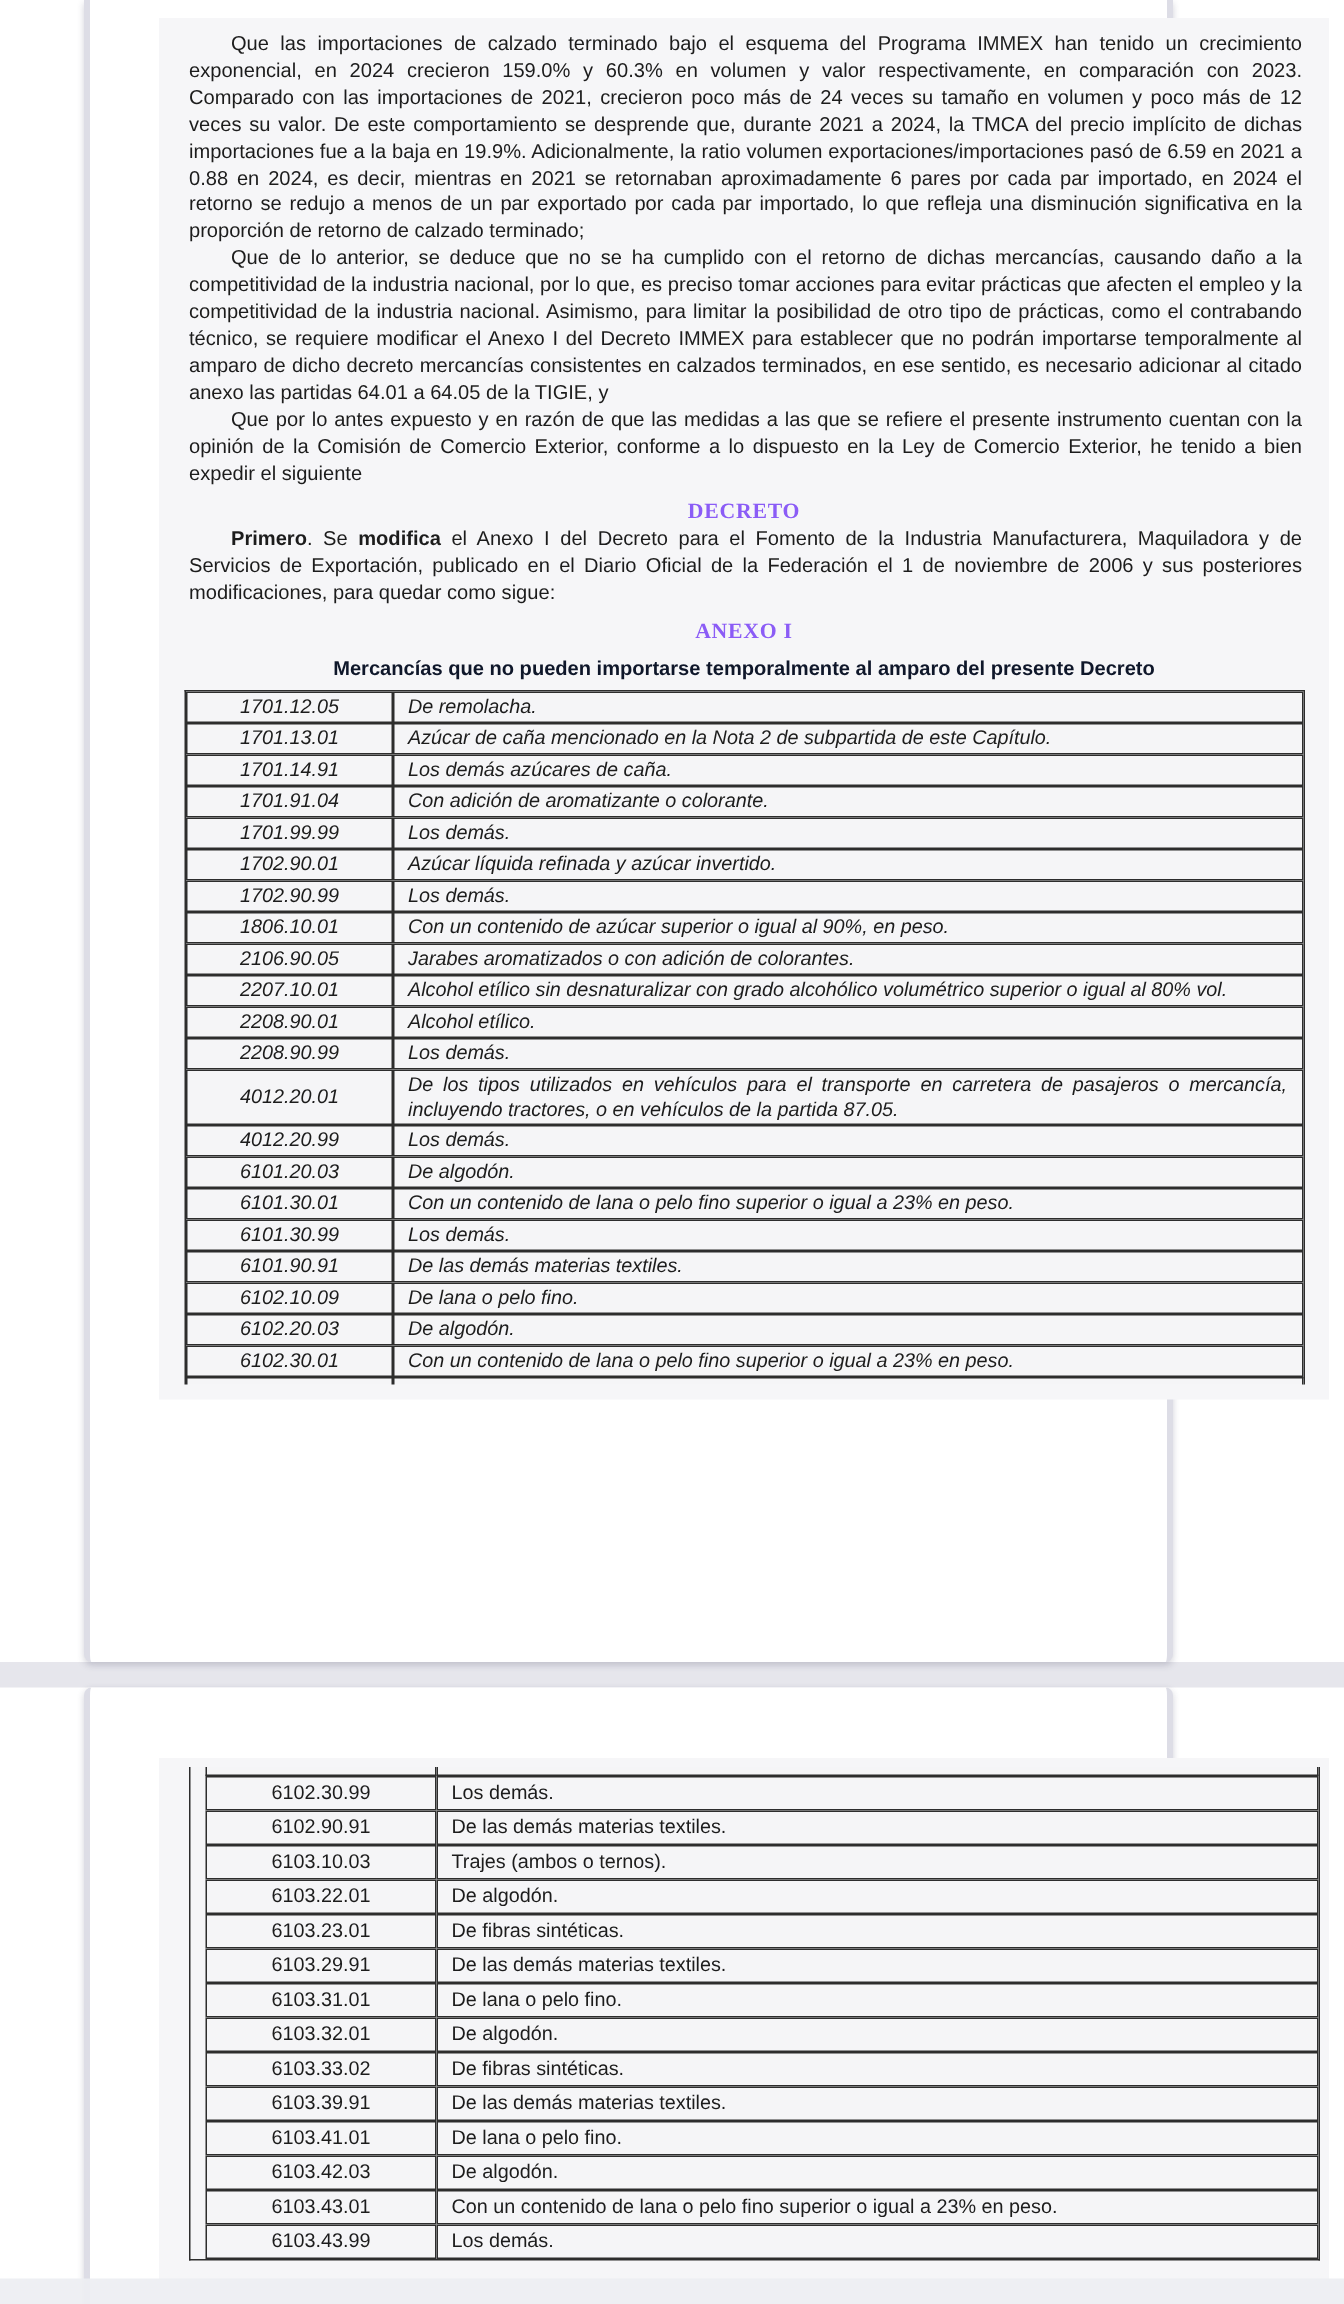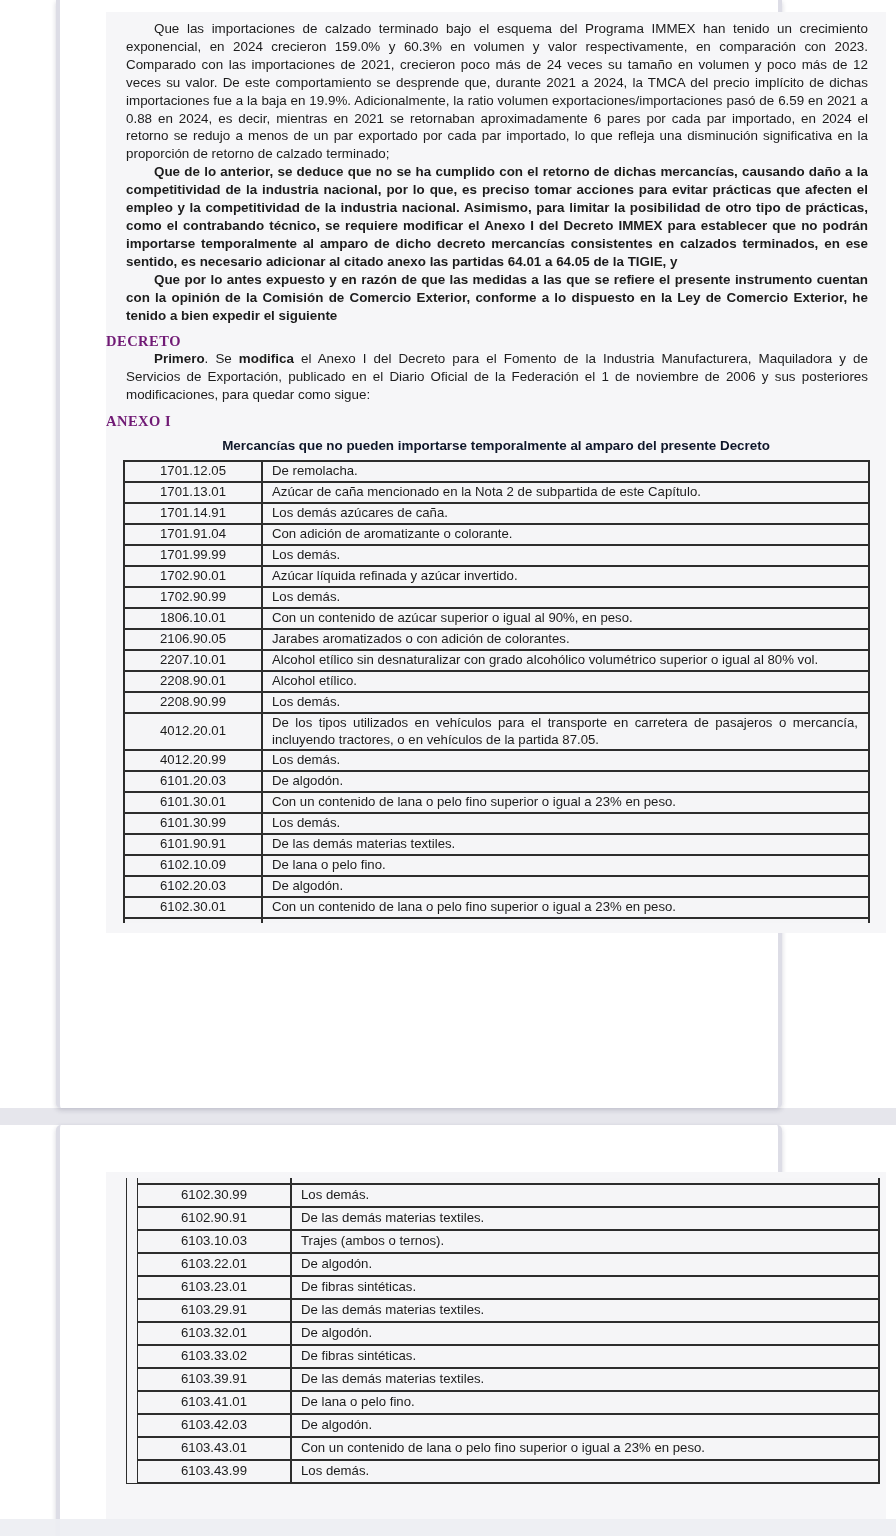--- a/index.html
+++ b/index.html
@@ -27,33 +27,33 @@
     background:#f6f6f8;padding:8px 0 10px;
   }
   .content2{
     position:absolute;left:46px;top:47px;width:780px;height:364px;
     background:#f6f6f8;padding:6px 0 0;box-sizing:border-box;overflow:hidden;
   }
   p.para{
     margin:0 18px 0 20px;font-size:13.4px;line-height:17.9px;
     text-align:justify;text-indent:28px;color:#1c1c1c;
   }
-  .mt10{margin-top:10px;font-weight:bold;}
+  .mt10{margin-top:10px;}
   .mt8{margin-top:8px;}
   h3.serif{
-    margin:9px 0 0;text-align:left;color:#701a75;
+    margin:9px 0 0;text-align:center;color:#8b5cf6;
     font-family:"Liberation Serif",serif;font-size:14.5px;font-weight:bold;
     letter-spacing:0.5px;
   }
   .table-title{
     margin:8px 0 7px;text-align:center;font-weight:bold;
     font-size:13.4px;color:#0f172a;
   }
   .twrap{border:1px solid #2d2d2d;background:#f5f5f7;}
-  .twrap1{margin-left:17px;width:745px;border-bottom:none;}
+  .twrap1{margin-left:17px;width:745px;border-bottom:none;font-style:italic;}
   .twrap2{margin-left:20px;width:742px;border-top:none;padding-left:10px;}
   table.tariff{border-collapse:separate;border-spacing:0;width:100%;table-layout:fixed;}
   table.tariff td{
     border:1px solid #2d2d2d;background:#f5f5f7;
     font-size:13.2px;color:#1c1c1c;line-height:16.5px;
     height:21px;padding:1px 8px;box-sizing:border-box;
     overflow:hidden;
   }
   table.t2 td{height:23px;}
   table.tariff td.code{text-align:center;padding:1px 2px;}
@@ -217,20 +217,24 @@
             </tr>
             <tr>
               <td class="code">6103.23.01</td>
               <td class="desc">De fibras sintéticas.</td>
             </tr>
             <tr>
               <td class="code">6103.29.91</td>
               <td class="desc">De las demás materias textiles.</td>
             </tr>
             <tr>
+              <td class="code">6103.31.01</td>
+              <td class="desc">De lana o pelo fino.</td>
+            </tr>
+            <tr>
               <td class="code">6103.32.01</td>
               <td class="desc">De algodón.</td>
             </tr>
             <tr>
               <td class="code">6103.33.02</td>
               <td class="desc">De fibras sintéticas.</td>
             </tr>
             <tr>
               <td class="code">6103.39.91</td>
               <td class="desc">De las demás materias textiles.</td>

